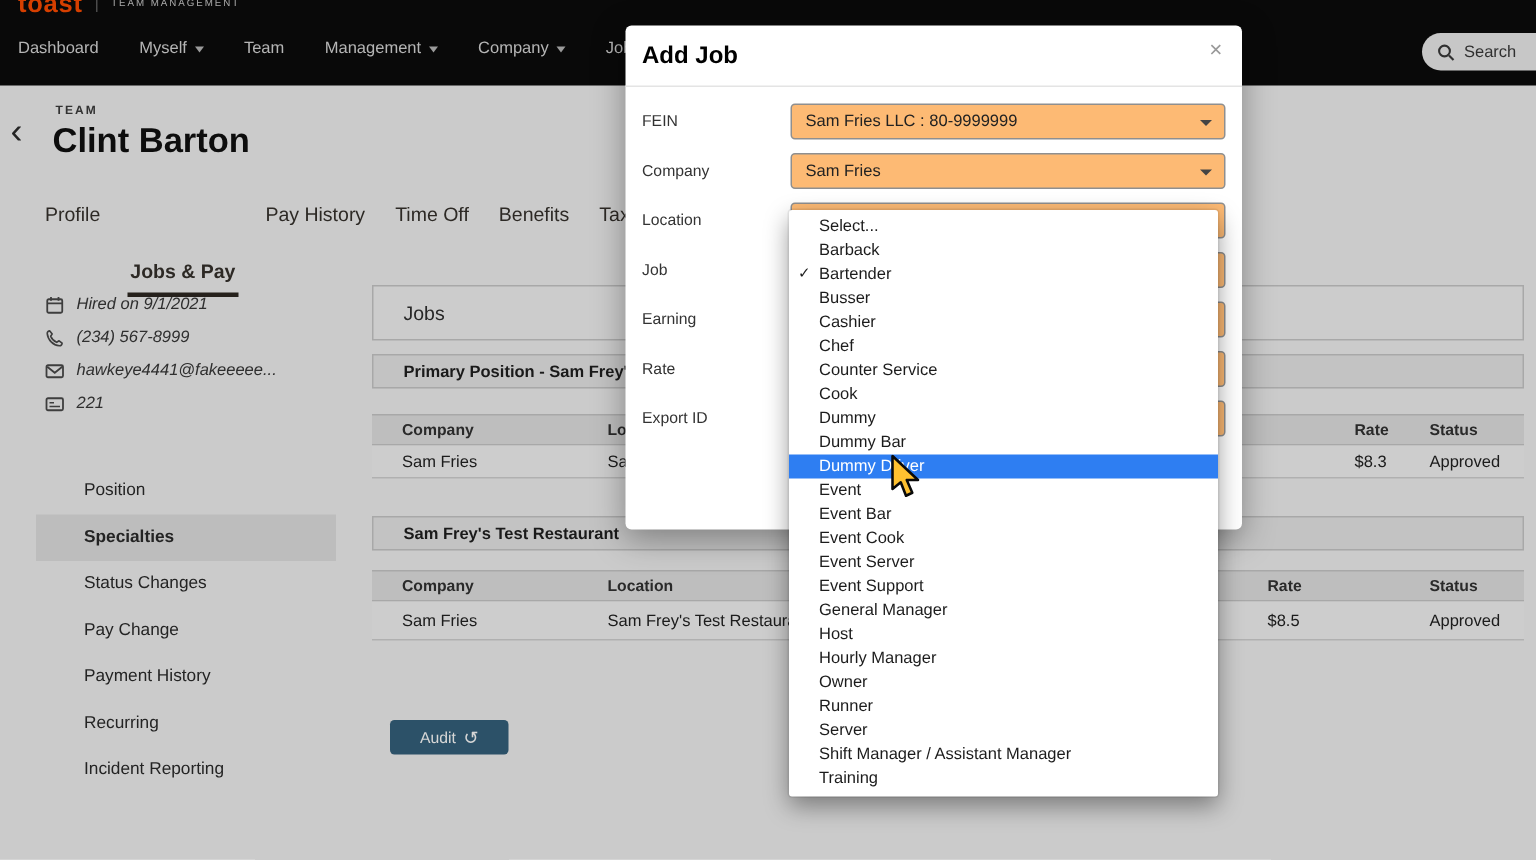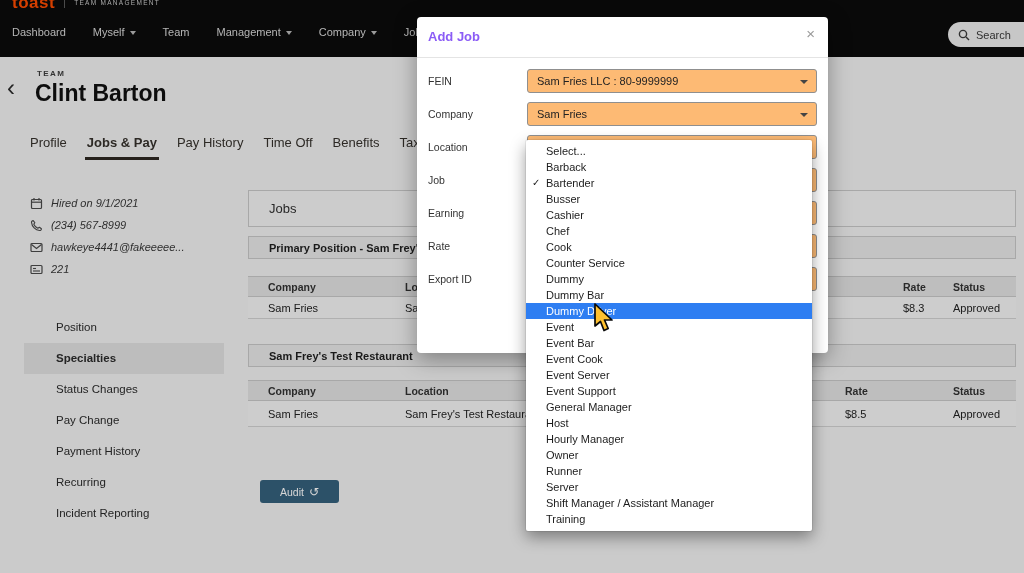--- a/index.html
+++ b/index.html
@@ -19,21 +19,21 @@
   .search span { font-size:11px; color:#3a3a3a; }
 
   
   .back { position:absolute; left:7px; top:76px; font-size:24px; color:#2c2c2c; line-height:24px; cursor:pointer; }
   .eyebrow { position:absolute; left:37px; top:69px; font-size:8px; font-weight:bold; letter-spacing:1.4px; color:#3c3c3c; }
   .page-title { position:absolute; left:35px; top:80px; font-size:23px; font-weight:bold; color:#101010; }
 
   
   .tabs { position:absolute; left:28px; top:133px; display:flex; gap:16px; }
   .tab { font-size:13px; color:#36322d; padding:2px 2px 7px 2px; cursor:pointer; white-space:nowrap; }
-  .tab.active { font-weight:bold; border-bottom:3px solid #2e2822; }
+  .tab.active { font-weight:bold; border-bottom:3px solid #2e2822;margin-top:38px; }
 
   
   .info { position:absolute; left:30px; top:192px;font-style:italic; }
   .info-row { display:flex; align-items:center; gap:8px; height:22px; }
   .info-row span { font-size:11px; color:#383838; }
   .info-row svg { flex:0 0 auto; }
 
   
   .side { position:absolute; left:24px; top:312px; width:200px; }
   .side-item { height:31px; line-height:31px; padding-left:32px; font-size:11.5px; color:#2b2b2b; cursor:pointer; }
@@ -54,21 +54,21 @@
   .c-company { left:20px; } .c-location { left:157px; } .c-status { left:705px; }
   .t1 .c-rate { left:655px; } .t2 .c-rate { left:597px; }
   .audit-btn { position:absolute; left:12px; top:290px; height:23px; padding:0 20px; background:#35617c; color:#fff; border:none; border-radius:3px; font-size:10.5px; font-family:inherit; display:flex; align-items:center; gap:5px; cursor:pointer; }
   .audit-btn .ico { font-size:12px; line-height:1; }
 
   
   .dim { position:absolute; inset:0; background:rgba(0,0,0,.16); z-index:5; }
 
   
   .modal { position:absolute; left:417px; top:17px; width:411px; height:336px; background:#fff; border-radius:4px; box-shadow:0 6px 22px rgba(0,0,0,.35); z-index:10; }
-  .m-title { position:absolute; left:11px; top:12px; font-size:13px; font-weight:bold; color:#8b5cf6;text-align:right; }
+  .m-title { position:absolute; left:11px; top:12px; font-size:16px; font-weight:bold; color:#000000;text-align:right; }
   .m-close { position:absolute; right:13px; top:8px; font-size:15px; color:#9a9a9a; cursor:pointer; }
   .m-div { position:absolute; top:40px; left:0; width:100%; border-top:1px solid #e4e4e4; }
   .m-row { position:absolute; left:0; width:100%; height:24px; }
   .m-label { position:absolute; left:11px; top:0; line-height:24px; font-size:10.5px; color:#333; }
   .m-select { position:absolute; left:110px; top:0; width:290px; height:24px; background:#fdba74; border:1px solid #8f8f8f; border-radius:3px; cursor:pointer; }
   .m-value { position:absolute; left:9px; top:0; line-height:22px; font-size:11px; color:#222; white-space:nowrap; }
   .m-caret { position:absolute; right:8px; top:10px; width:0; height:0; border-left:4px solid transparent; border-right:4px solid transparent; border-top:4.5px solid #444; }
 
   
   .dd { position:absolute; left:526px; top:140px; width:286px; background:#fff; border-radius:2px; padding:3px 0 4px 0; box-shadow:0 6px 16px rgba(0,0,0,.4), 0 0 0 1px rgba(0,0,0,.07); z-index:20; }
@@ -270,22 +270,22 @@
     </div>
   </div>
 
   <div class="dd">
     <div class="dd-item"><span>Select...</span></div>
     <div class="dd-item"><span>Barback</span></div>
     <div class="dd-item"><span class="dd-check">✓</span><span>Bartender</span></div>
     <div class="dd-item"><span>Busser</span></div>
     <div class="dd-item"><span>Cashier</span></div>
     <div class="dd-item"><span>Chef</span></div>
+    <div class="dd-item"><span>Counter Service</span></div>
     <div class="dd-item"><span>Cook</span></div>
-    <div class="dd-item"><span>Counter Service</span></div>
     <div class="dd-item"><span>Dummy</span></div>
     <div class="dd-item"><span>Dummy Bar</span></div>
     <div class="dd-item highlighted"><span>Dummy Driver</span></div>
     <div class="dd-item"><span>Event</span></div>
     <div class="dd-item"><span>Event Bar</span></div>
     <div class="dd-item"><span>Event Cook</span></div>
     <div class="dd-item"><span>Event Server</span></div>
     <div class="dd-item"><span>Event Support</span></div>
     <div class="dd-item"><span>General Manager</span></div>
     <div class="dd-item"><span>Host</span></div>

